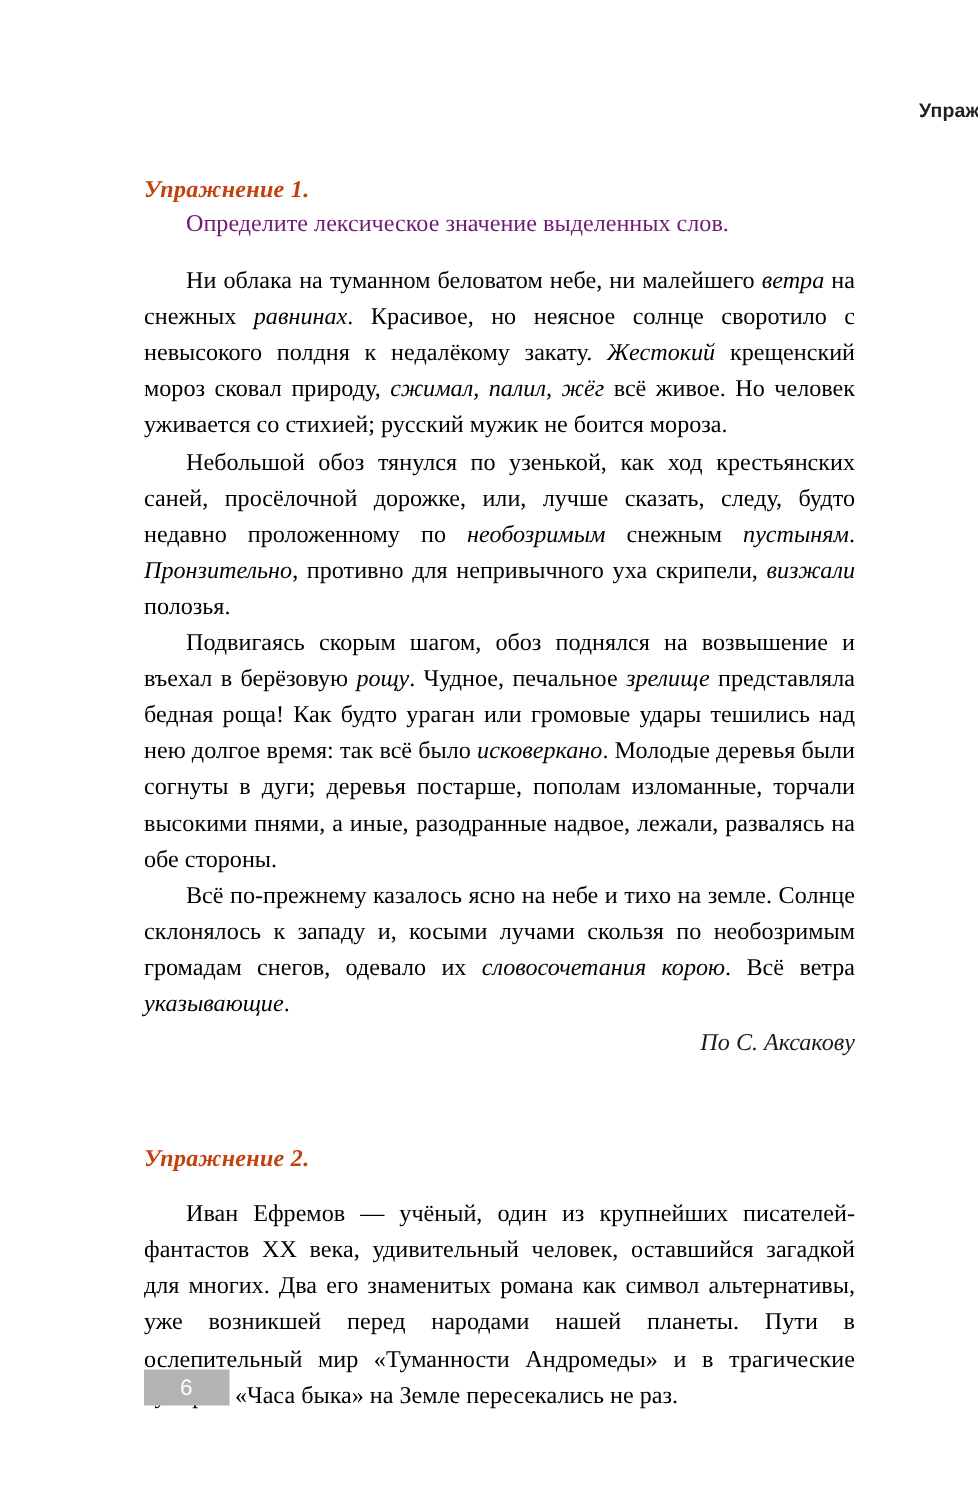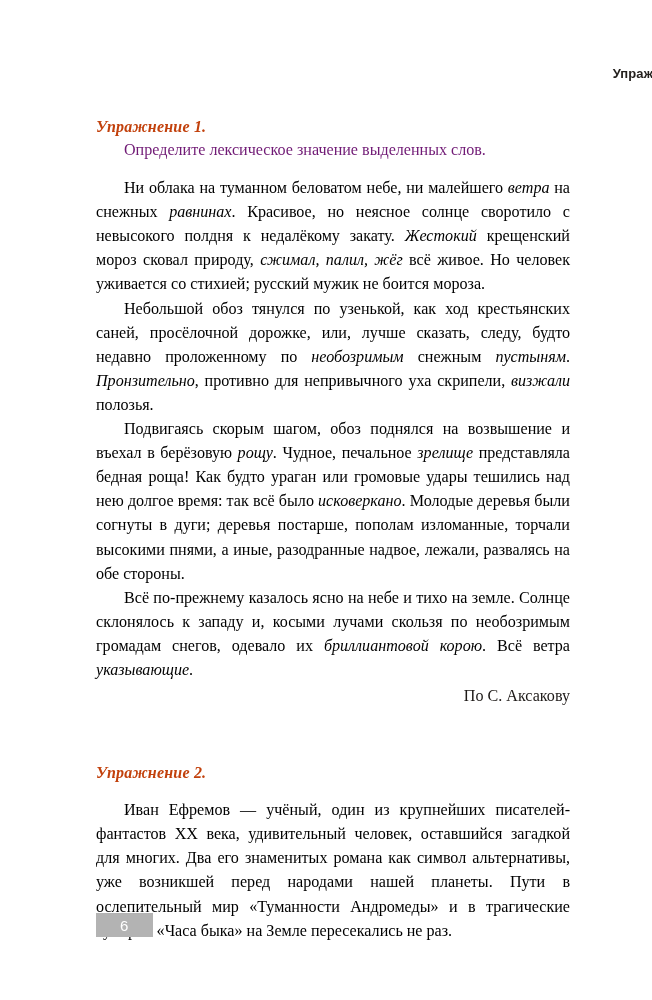--- a/index.html
+++ b/index.html
@@ -75,20 +75,21 @@
     text-align: justify;
     text-indent: 28px;
     margin: 0;
     color: #000000;
     hyphens: manual;
   }
 
   .attribution {
     font-size: 16.1px;
     line-height: 24.1px;
+    font-style: italic;
     text-align: right;
     margin: 2px 0 0 0;
     color: #1e1a18;
   }
 
   
   .task-small {
     font-size: 14.2px;
     line-height: 21.3px;
     text-align: justify;
@@ -136,21 +137,21 @@
 
     <div class="ex-heading">Упражнение 1.</div>
 
     <p class="task">Определите лексическое значение выделенных слов.</p>
 
     <div class="small-gap"></div>
 
     <p class="para"><span>Ни облака на туманном беловатом небе, ни малейшего </span><span class="it">ветра</span><span> на снежных </span><span class="it">равнинах</span><span>. Красивое, но неясное солнце своротило с невысокого полдня к недалёкому закату. </span><span class="it">Жестокий</span><span> крещенский мороз сковал природу, </span><span class="it">сжимал, палил, жёг</span><span> всё живое. Но человек уживается со стихией; русский мужик не боится мороза.</span></p>
     <p class="para"><span>Небольшой обоз тянулся по узенькой, как ход крестьянских саней, просёлочной дорожке, или, лучше сказать, следу, будто недавно проложенному по </span><span class="it">необозримым</span><span> снежным </span><span class="it">пустыням</span><span>. </span><span class="it">Пронзительно</span><span>, противно для непривычного уха скрипели, </span><span class="it">визжали</span><span> полозья.</span></p>
     <p class="para"><span>Подвигаясь скорым шагом, обоз поднялся на возвышение и въехал в берёзовую </span><span class="it">рощу</span><span>. Чудное, печальное </span><span class="it">зрелище</span><span> представляла бедная роща! Как будто ураган или громовые удары тешились над нею долгое время: так всё было </span><span class="it">исковеркано</span><span>. Молодые деревья были согнуты в дуги; деревья постарше, пополам изломанные, торчали высокими пнями, а иные, разодранные надвое, лежали, развалясь на обе стороны.</span></p>
-    <p class="para"><span>Всё по-прежнему казалось ясно на небе и тихо на земле. Солнце склонялось к западу и, косыми лучами скользя по необозримым громадам снегов, одевало их </span><span class="it">бриллиантовой корою</span><span>. Всё ветра </span><span class="it">указывающие</span><span>.</span></p>
+    <p class="para"><span>Всё по-прежнему казалось ясно на небе и тихо на земле. Солнце склонялось к западу и, косыми лучами скользя по необозримым громадам снегов, одевало их </span><span class="it">словосочетания корою</span><span>. Всё ветра </span><span class="it">указывающие</span><span>.</span></p>
 
     <p class="attribution">По С. Аксакову</p>
 
     <div class="block-gap"></div>
 
     <div class="ex-heading">Упражнение 2.</div>
 
 
     <div class="small-gap"></div>
 

